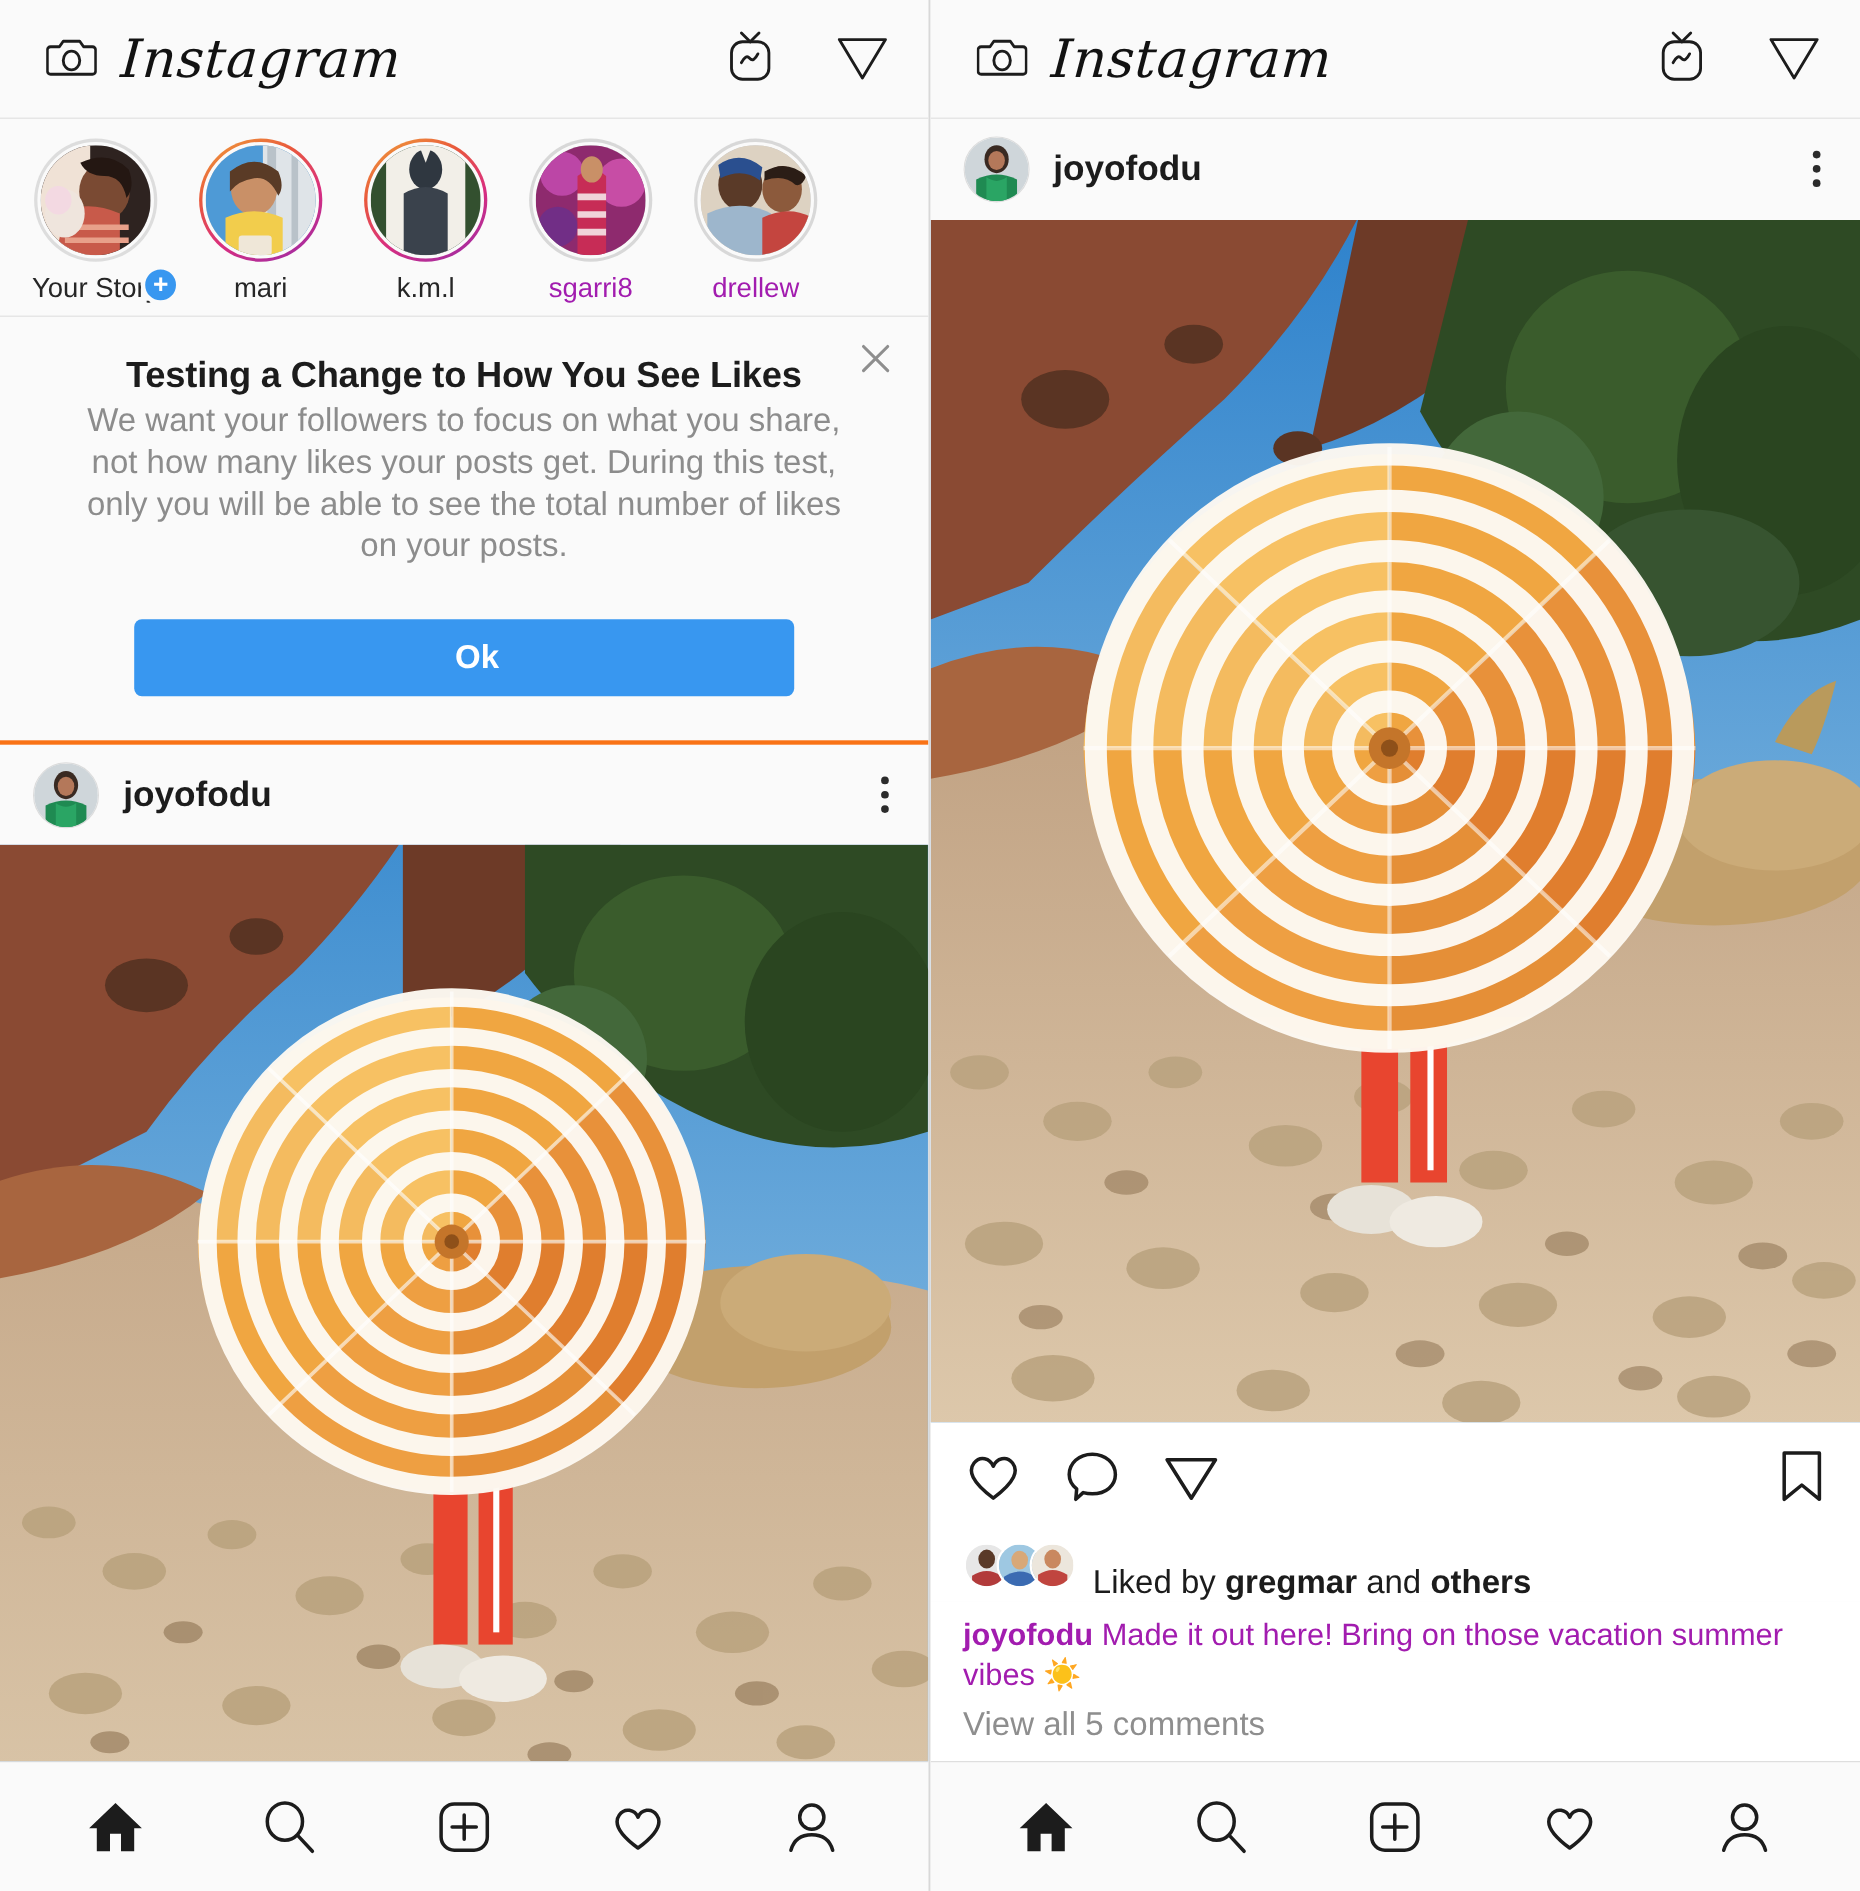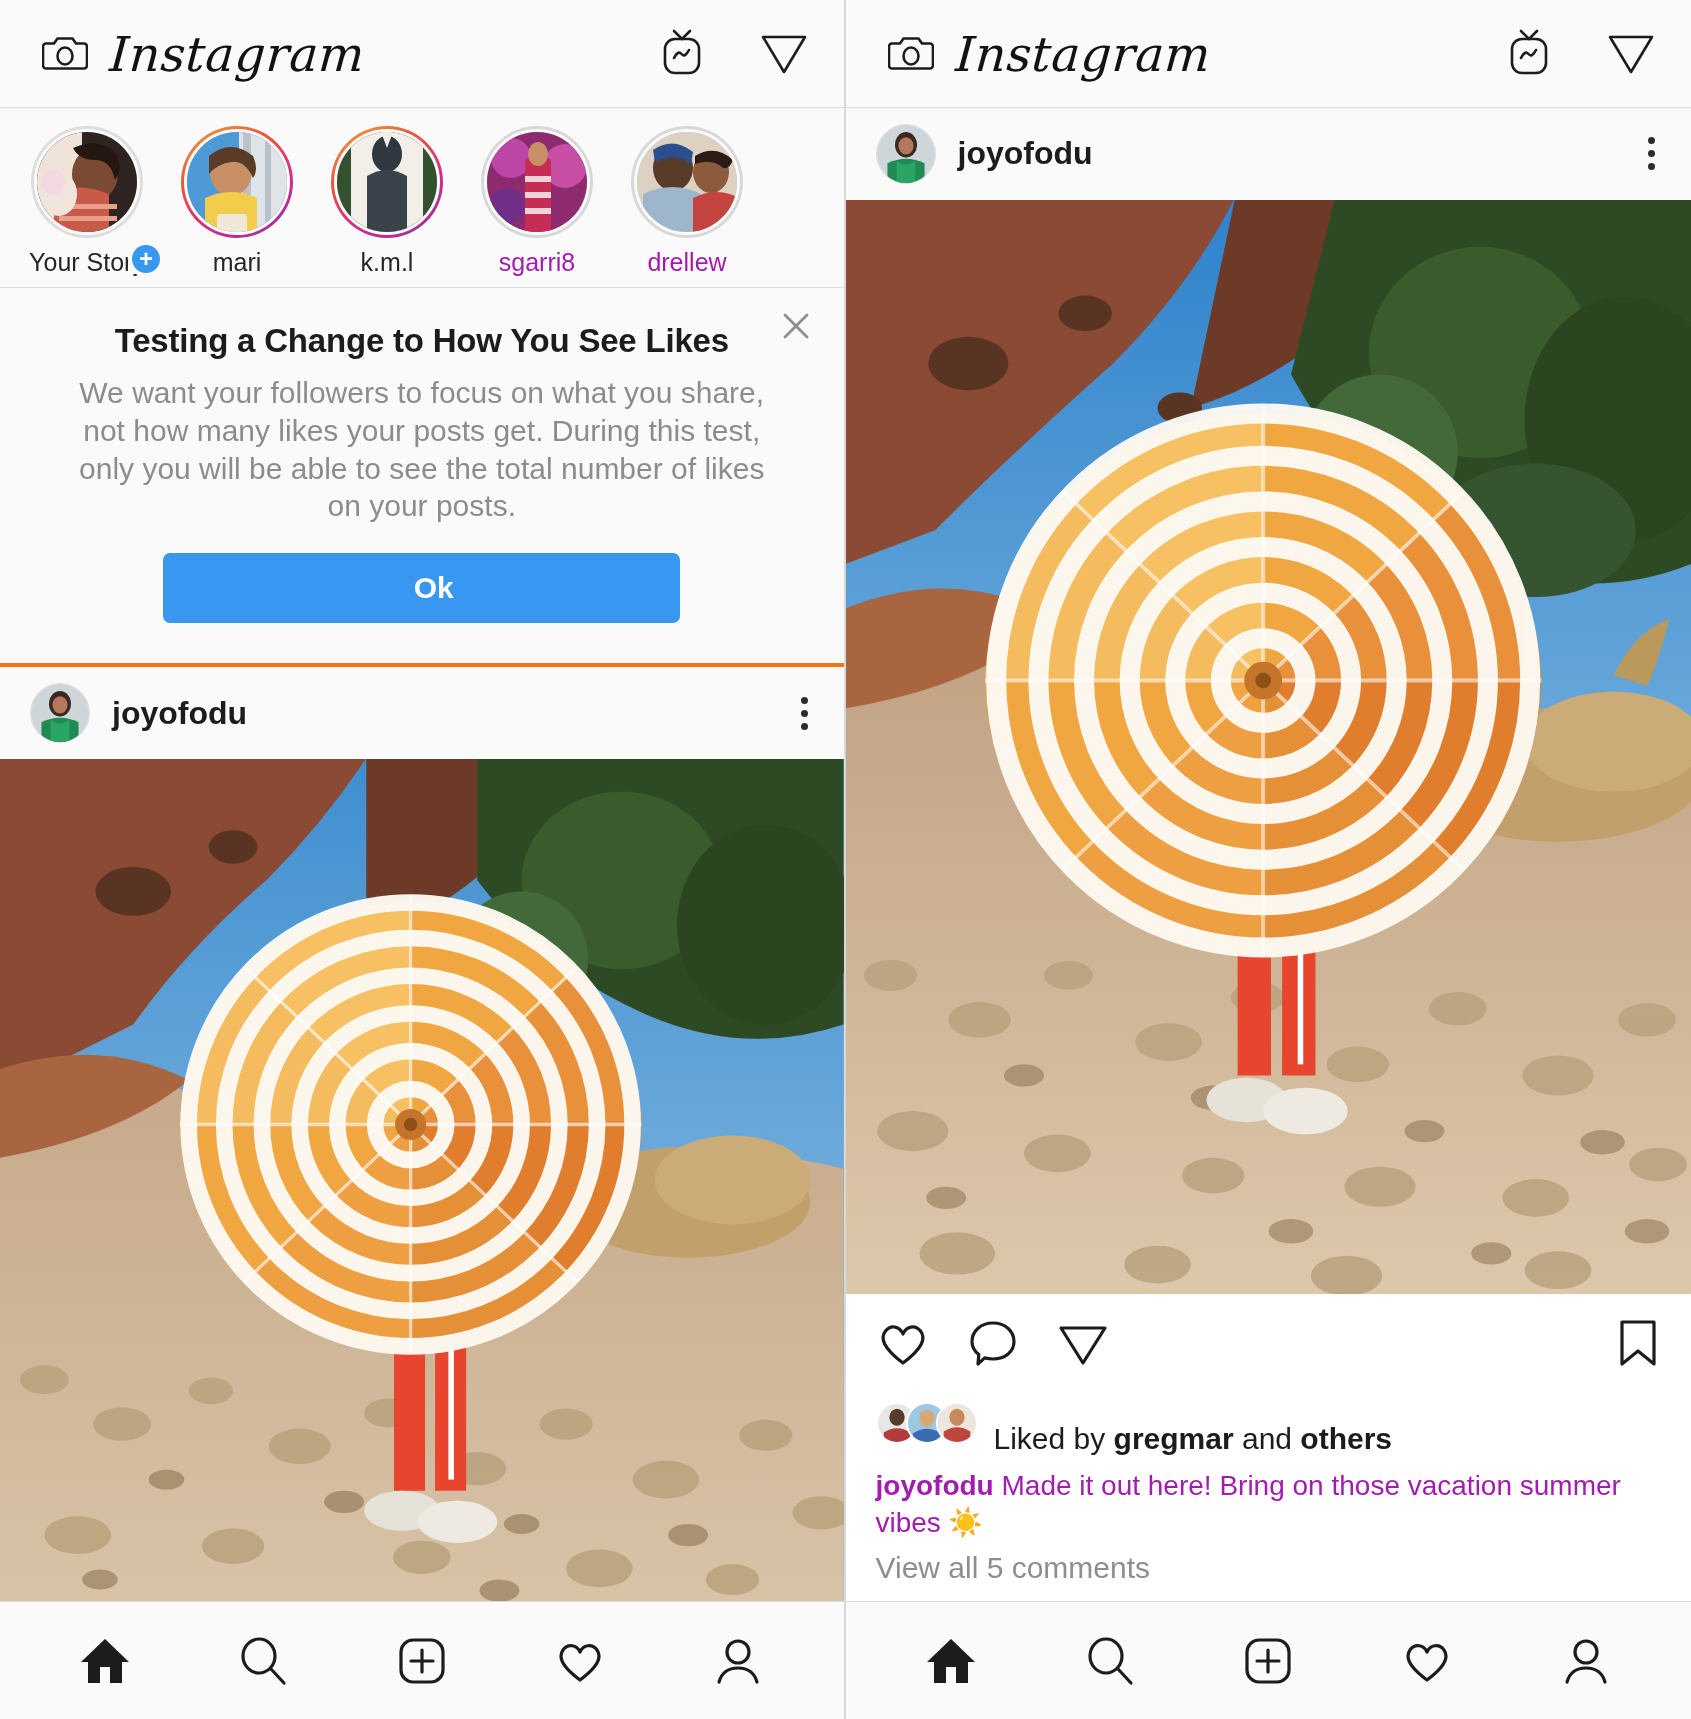--- a/index.html
+++ b/index.html
@@ -97,25 +97,25 @@
     position: absolute; top: 18px; right: 28px;
     width: 40px; height: 40px; cursor: pointer;
     color: #8e8e8e;
   }
   .notice h2 {
     text-align: center; font-size: 33px; font-weight: 700; color: #1c1c1c;
     letter-spacing: -0.2px;
   }
   .notice p {
     text-align: center; font-size: 30px; line-height: 1.26; color: #8c8c8c;
-    margin-top: 14px; padding: 0 34px;
+    margin-top: 4px; padding: 0 34px;
   }
   .okbtn {
-    display: block; margin: 28px auto 0 auto;
-    width: 517px; height: 70px;
+    display: block; margin: 48px auto 0 auto;
+    width: 600px; height: 70px;
     background: #3897f0; color: #ffffff;
     border: none; border-radius: 7px;
     font-size: 30px; font-weight: 700;
     font-family: "Liberation Sans", sans-serif;
     cursor: pointer;
     padding-left: 24px;
   }
 
   
   .post-header {

